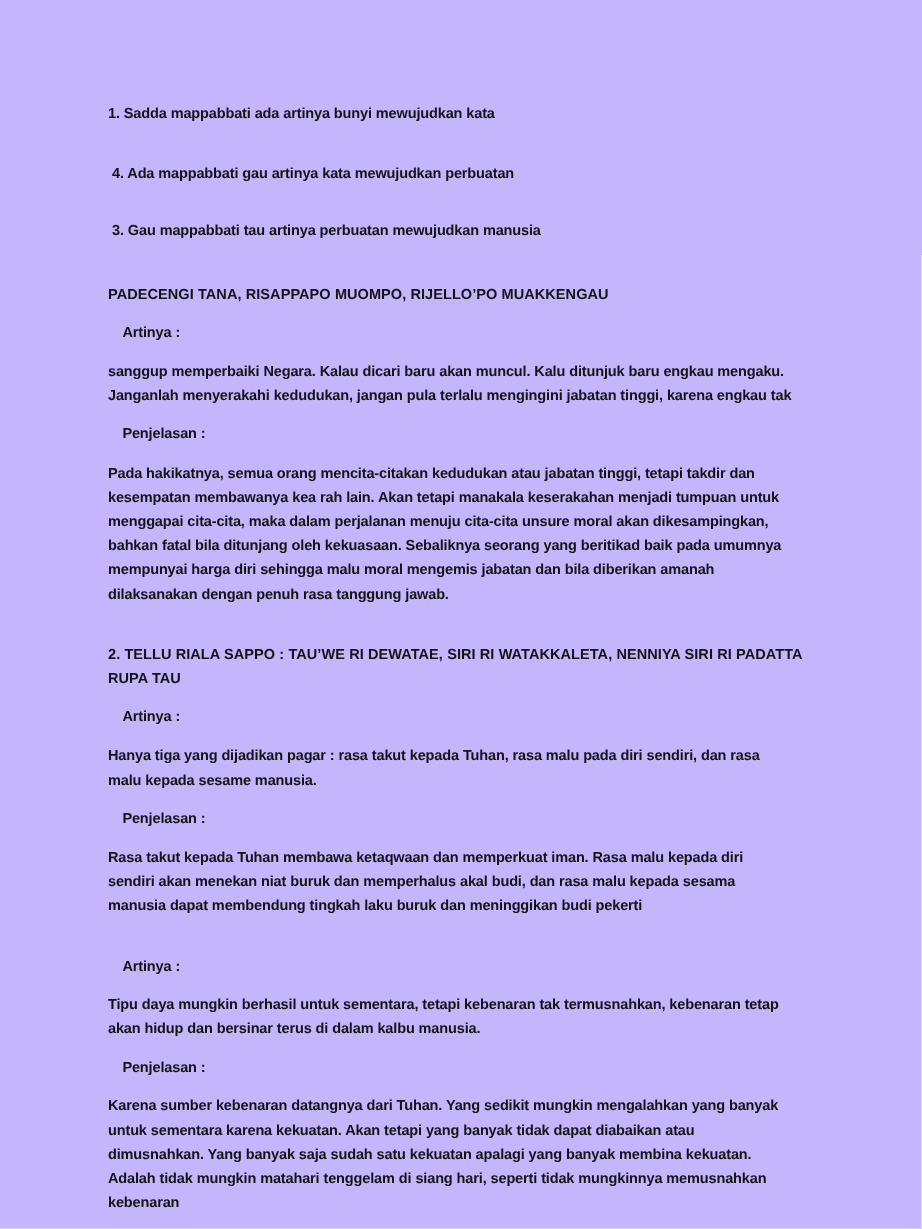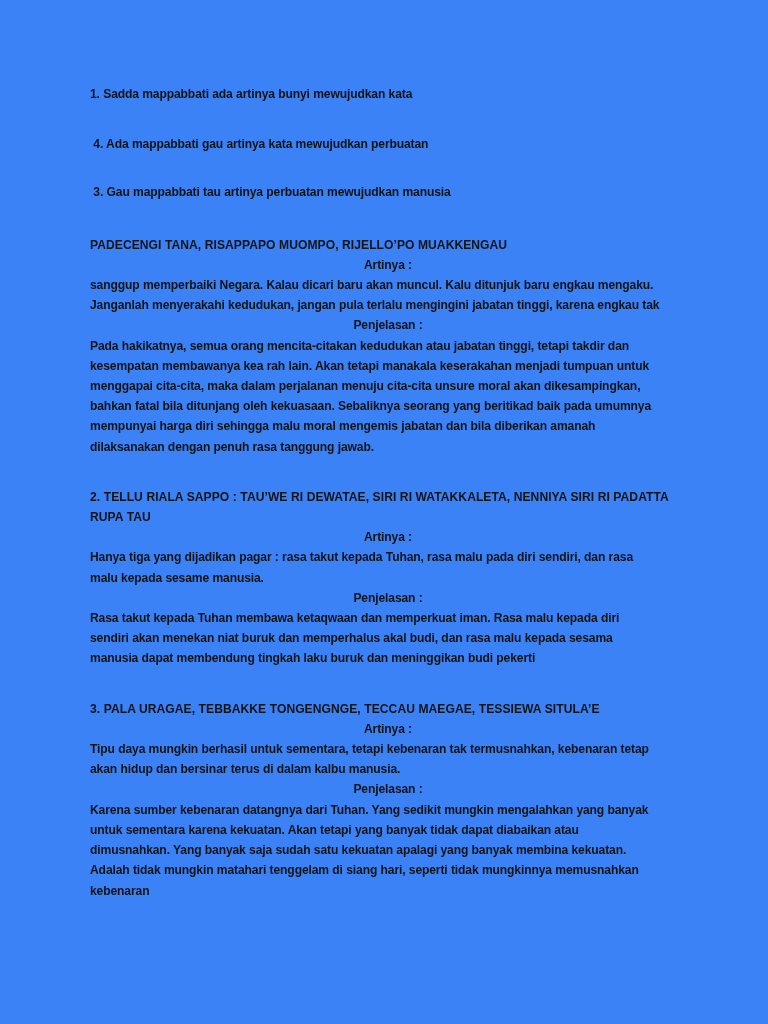--- a/index.html
+++ b/index.html
@@ -60,32 +60,31 @@
   .section.first-section {
     margin-top: 32px;
   }
 
   .heading {
     margin: 0;
     letter-spacing: 0.05px;
   }
 
   .label {
-    margin: 0;
-    text-align: center;
+    margin: 12px;
   }
 
   .para {
     margin: 0;
   }
 </style>
 </head>
 <body>
 
-<div class="page" style="background: #3b82f6;">
+<div class="page" style="background: #c4b5fd;">
   <div class="content">
 
     <div>
       <p class="intro-line first">1. Sadda mappabbati ada artinya bunyi mewujudkan kata</p>
       <p class="intro-line"> 4. Ada mappabbati gau artinya kata mewujudkan perbuatan</p>
       <p class="intro-line last"> 3. Gau mappabbati tau artinya perbuatan mewujudkan manusia</p>
     </div>
 
     <div class="section first-section">
       <p class="heading">PADECENGI TANA,  RISAPPAPO MUOMPO,  RIJELLO’PO MUAKKENGAU</p>
@@ -111,21 +110,20 @@
       <p class="para">Hanya tiga yang dijadikan pagar : rasa takut kepada Tuhan,  rasa malu  pada diri sendiri, dan rasa</p>
       <p class="para">malu kepada sesame manusia.</p>
 
       <p class="label">Penjelasan :</p>
       <p class="para">Rasa takut kepada Tuhan membawa ketaqwaan dan memperkuat iman.  Rasa malu kepada diri</p>
       <p class="para">sendiri akan menekan niat buruk dan memperhalus akal budi, dan rasa malu kepada sesama</p>
       <p class="para">manusia dapat membendung tingkah laku buruk dan meninggikan budi pekerti</p>
     </div>
 
     <div class="section">
-      <p class="heading">3. PALA  URAGAE,  TEBBAKKE  TONGENGNGE,  TECCAU  MAEGAE,  TESSIEWA  SITULA’E</p>
 
       <p class="label">Artinya :</p>
       <p class="para">Tipu daya mungkin berhasil untuk sementara, tetapi kebenaran tak termusnahkan,  kebenaran tetap</p>
       <p class="para">akan hidup dan bersinar terus di dalam kalbu manusia.</p>
 
       <p class="label">Penjelasan :</p>
       <p class="para">Karena sumber kebenaran datangnya dari Tuhan.  Yang sedikit  mungkin mengalahkan yang banyak</p>
       <p class="para">untuk sementara karena kekuatan. Akan tetapi yang banyak tidak dapat diabaikan atau</p>
       <p class="para">dimusnahkan. Yang banyak saja sudah satu kekuatan apalagi yang banyak membina kekuatan.</p>
       <p class="para">Adalah tidak mungkin matahari tenggelam di siang hari, seperti tidak mungkinnya memusnahkan</p>

